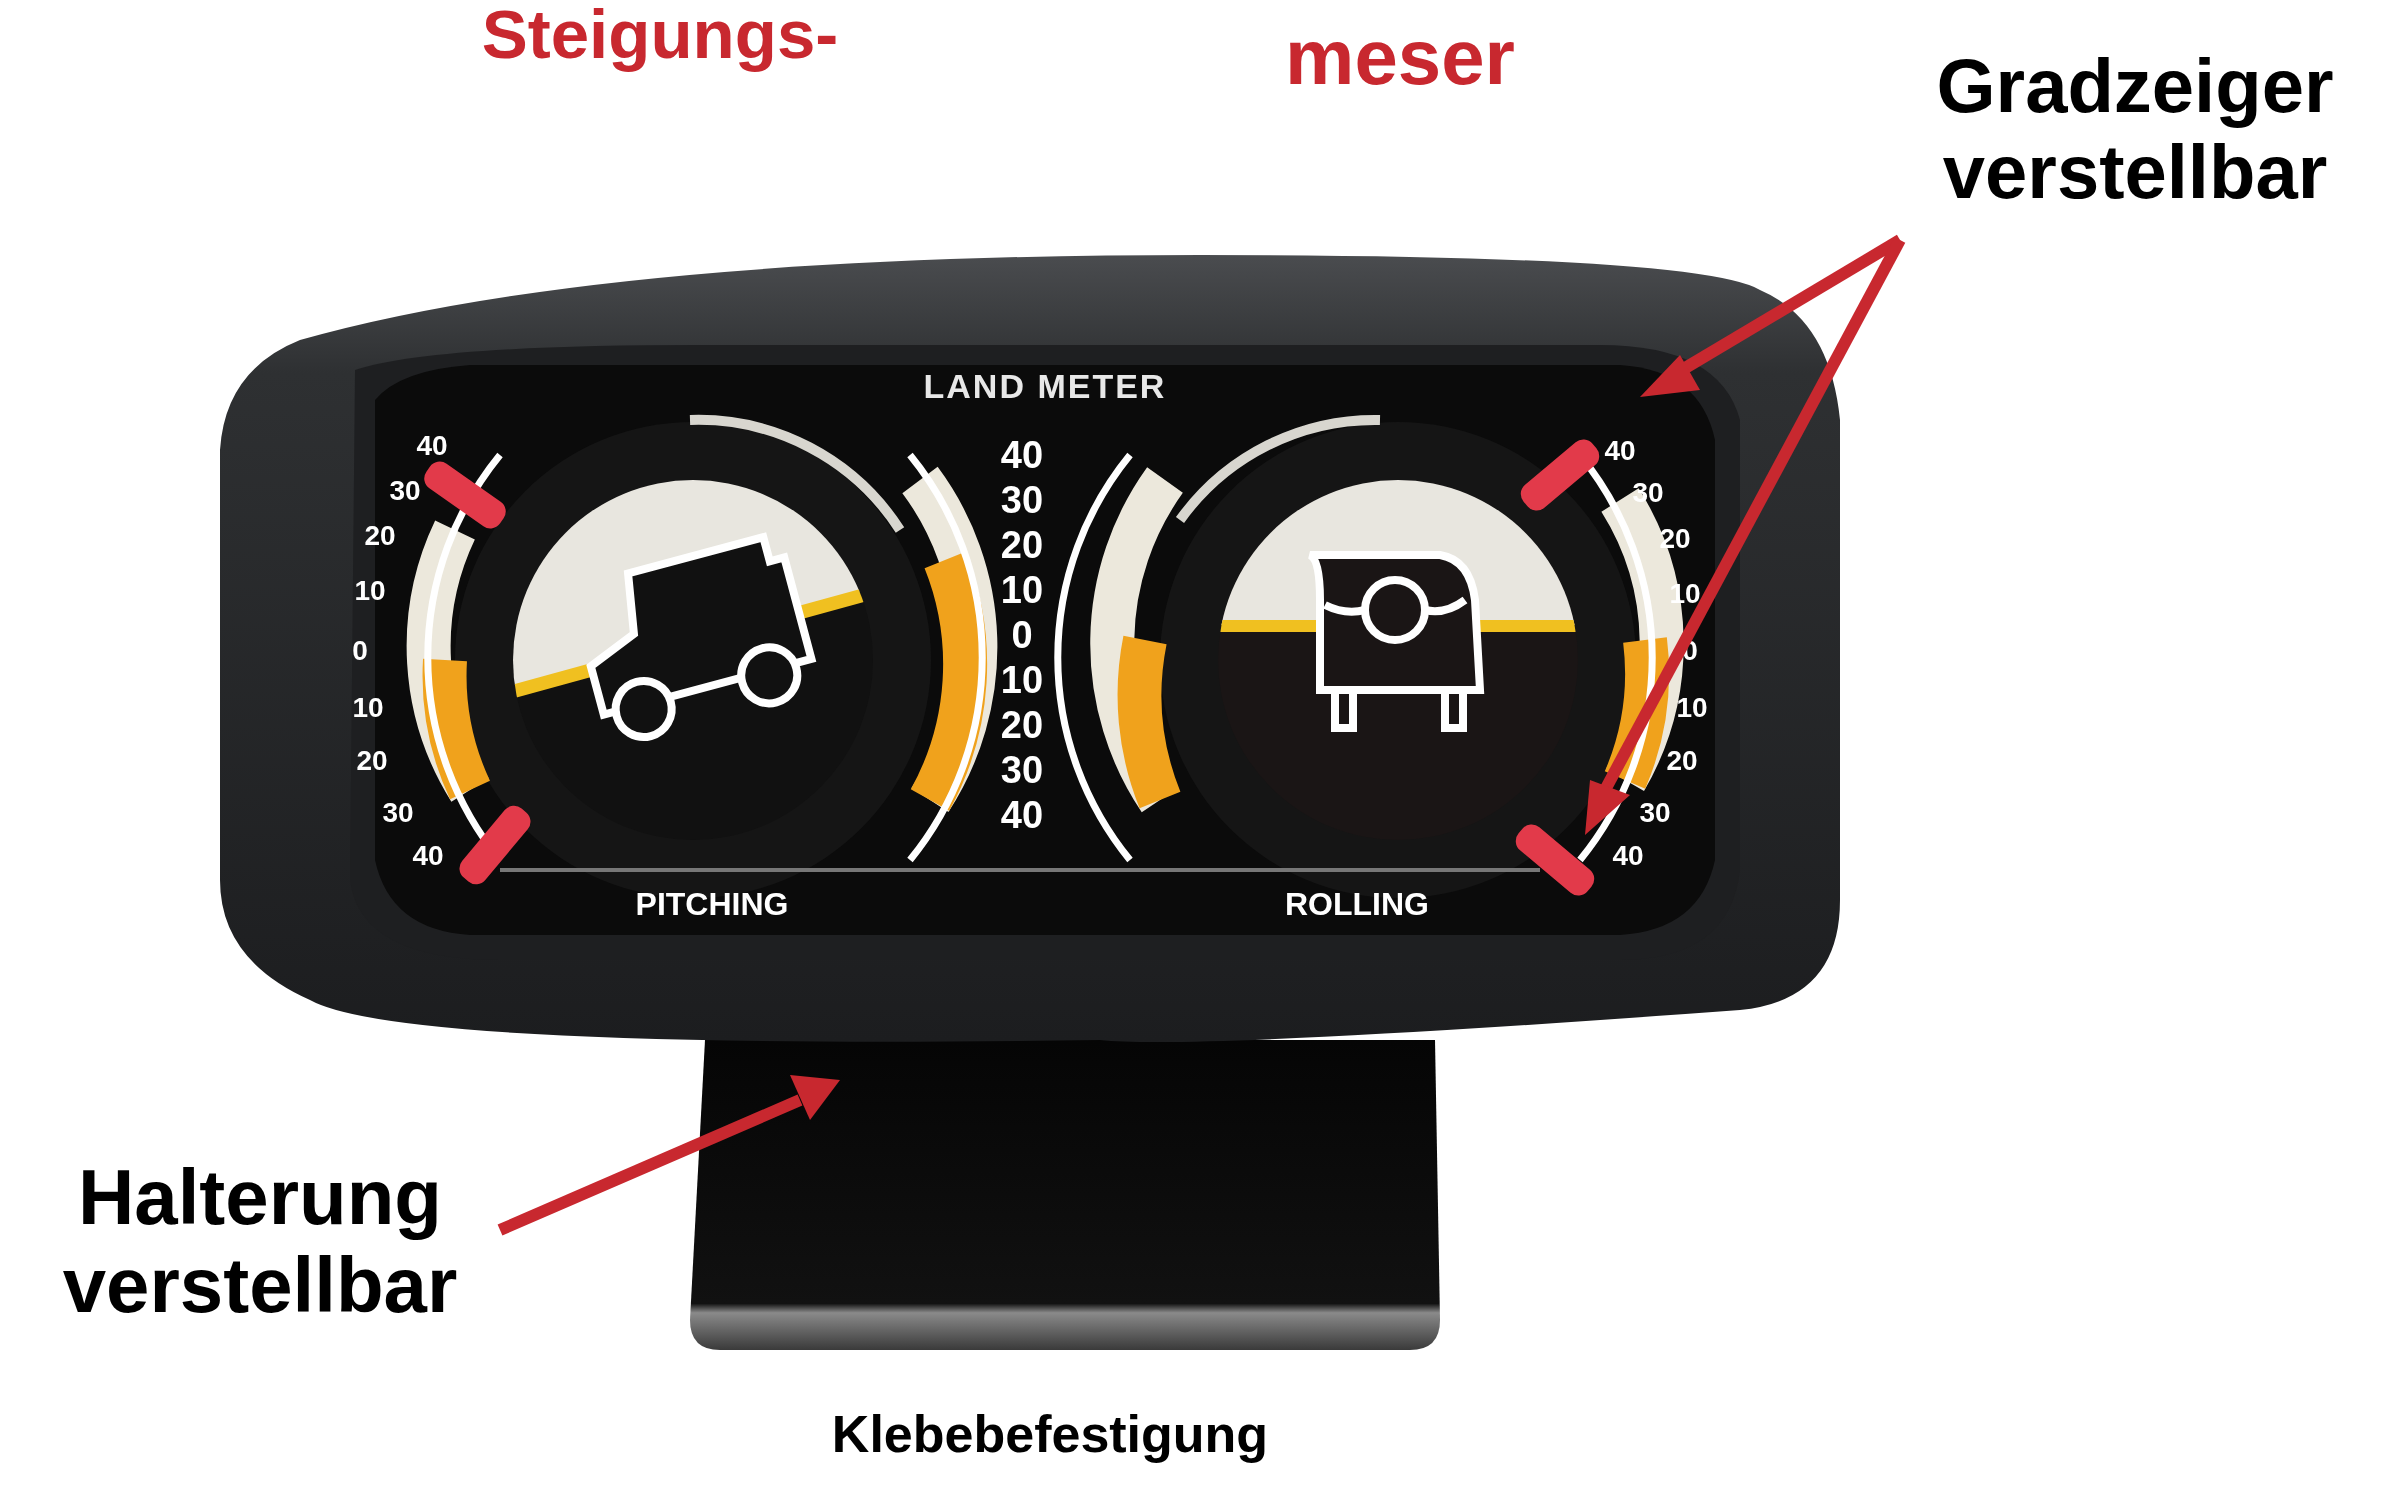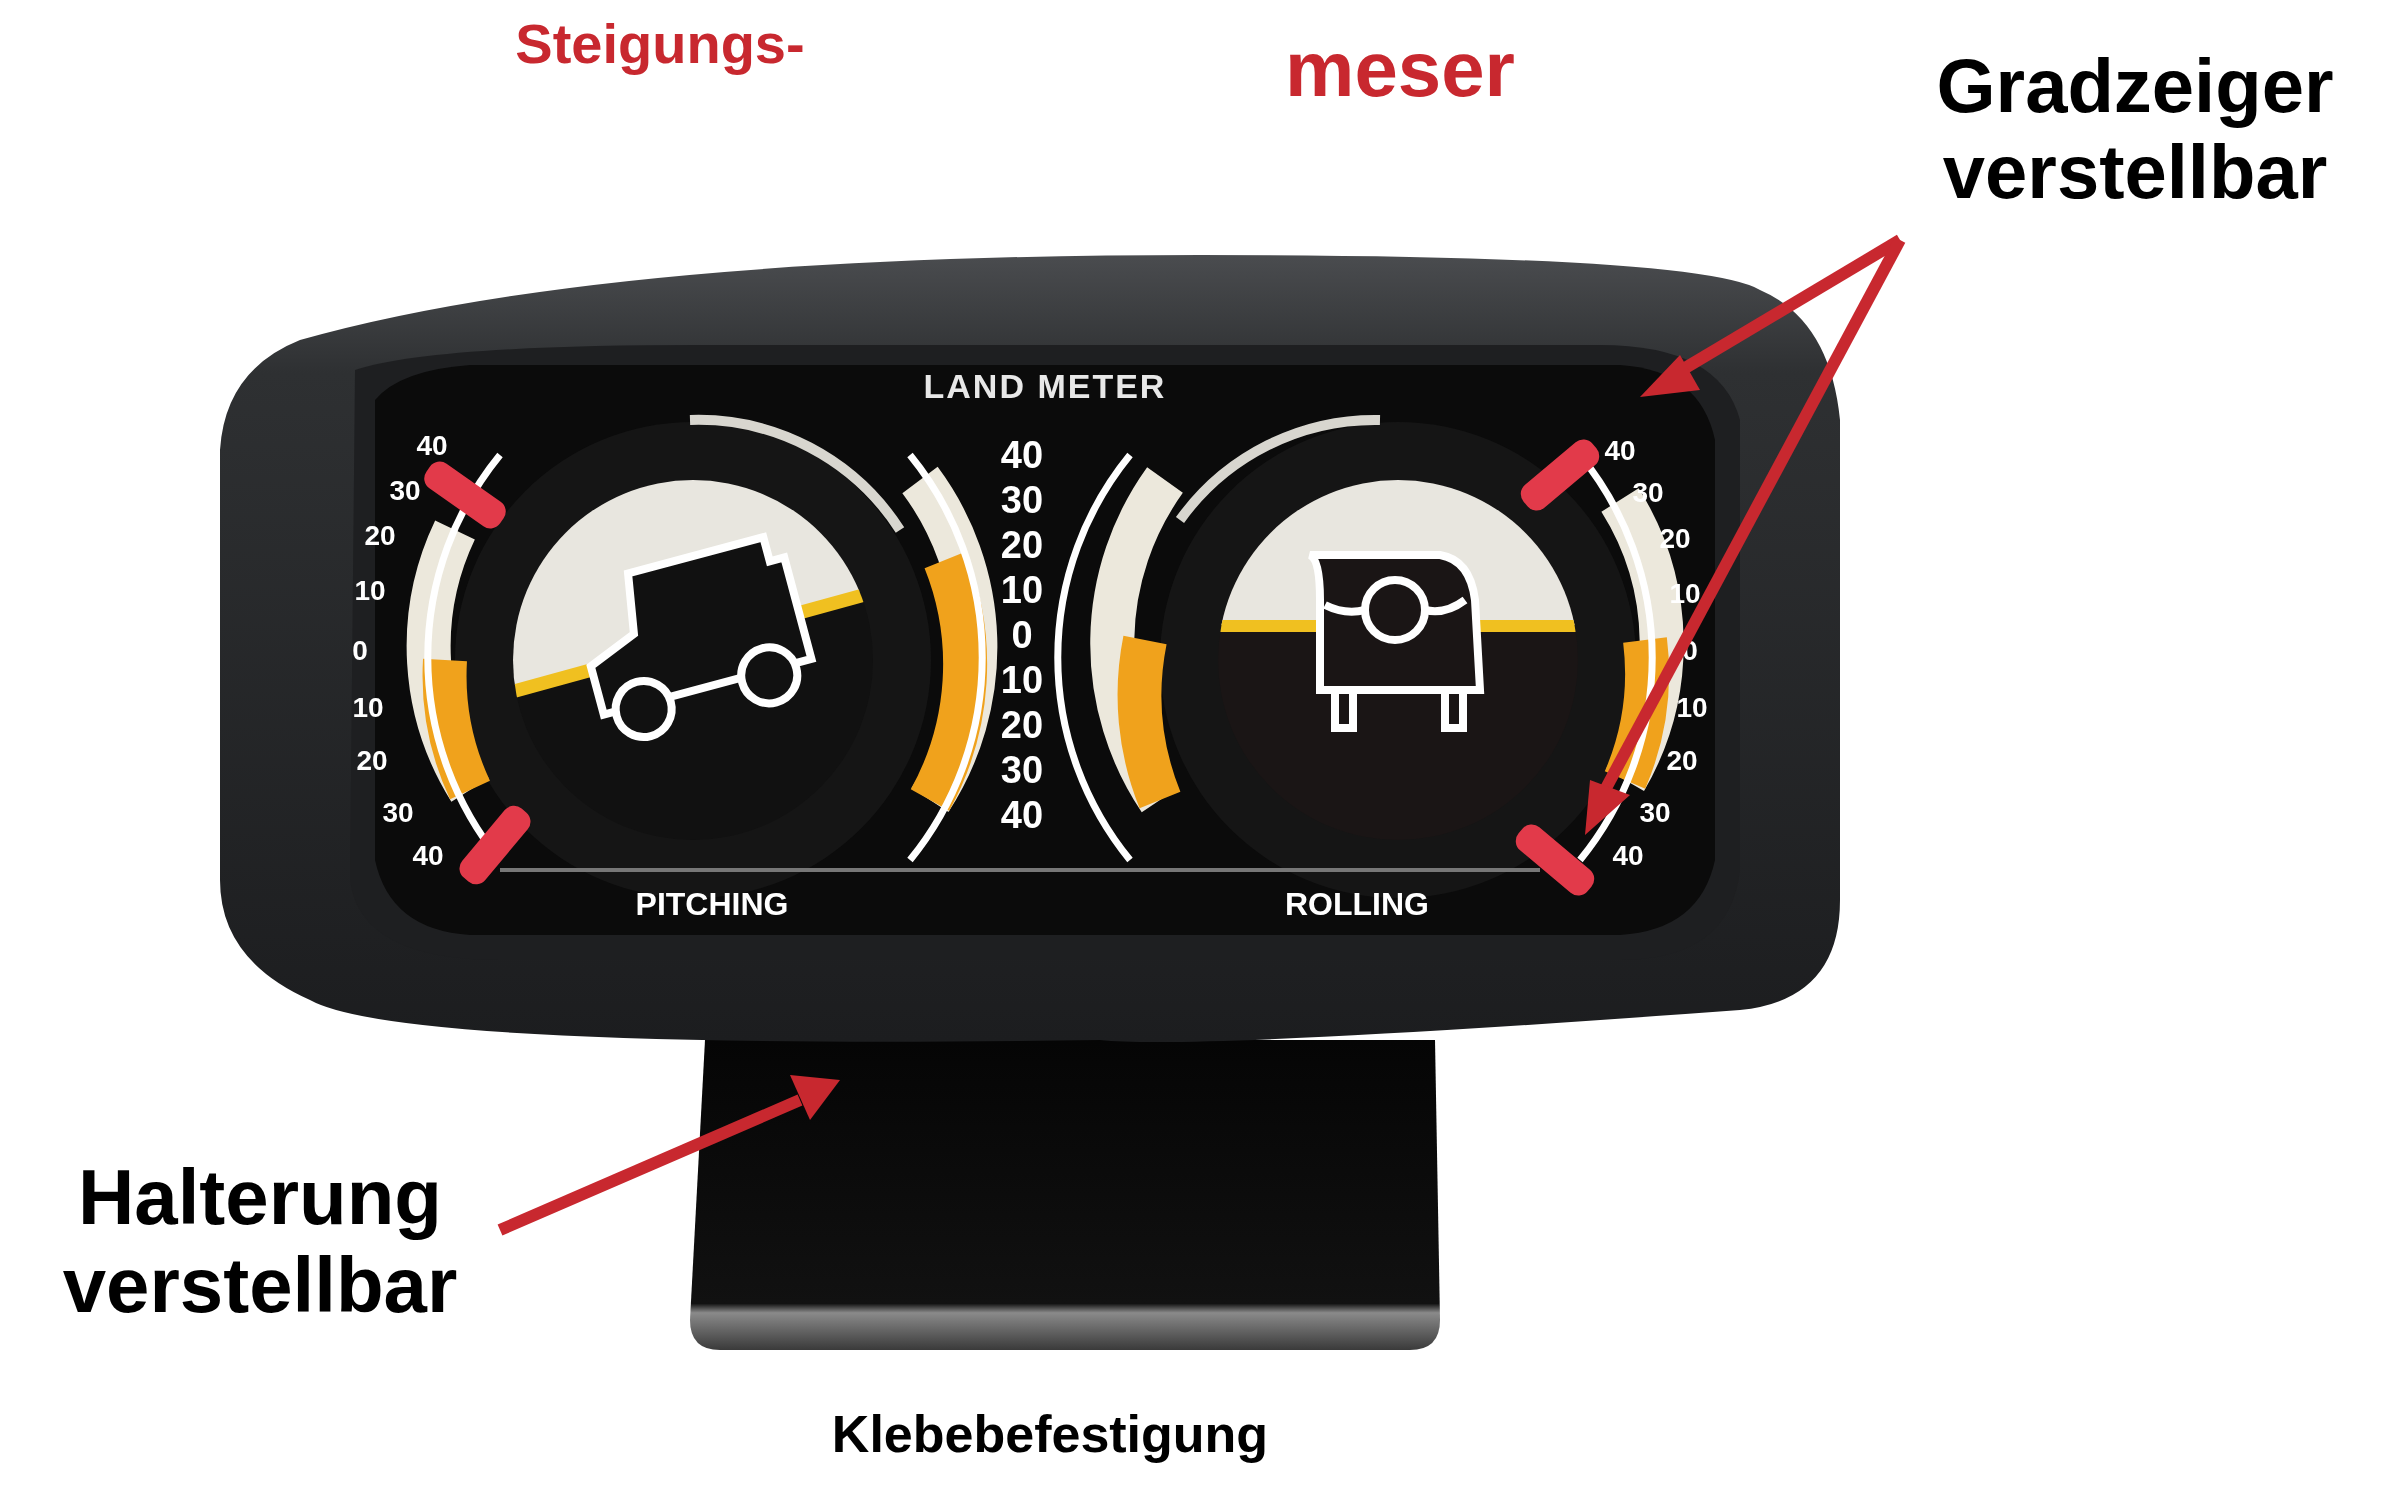--- a/index.html
+++ b/index.html
@@ -6,26 +6,26 @@
   body{width:2389px;height:1499px;position:relative;overflow:hidden;font-family:"Liberation Sans",sans-serif;}
   .lbl{position:absolute;font-family:"Liberation Sans",sans-serif;font-weight:bold;text-align:center;line-height:1.0;white-space:nowrap;}
   .red{color:#c8282f;}
   .blk{color:#000000;}
   #stage{position:absolute;left:0;top:0;width:2389px;height:1499px;}
   svg text{font-family:"Liberation Sans",sans-serif;font-weight:bold;}
 </style>
 </head>
 <body>
 
-<div class="lbl red" style="left:400px;top:0px;width:520px;font-size:56px;margin-top:16px;">
+<div class="lbl red" style="left:400px;top:0px;width:520px;font-size:69px;">
   <div>Steigungs-</div>
 </div>
 
 <div class="lbl red" style="left:1150px;top:4px;width:500px;font-size:78px;">
-  <div style="margin-top:26px;">meser</div>
+  <div style="margin-top:14px;">meser</div>
 </div>
 
 <div class="lbl blk" style="left:1880px;top:48px;width:510px;font-size:76px;">
   <div>Gradzeiger</div>
   <div style="margin-top:10px;">verstellbar</div>
 </div>
 
 <div class="lbl blk" style="left:0px;top:1158px;width:480px;font-size:78px;padding-left:20px;">
   <div>Halterung</div>
   <div style="margin-top:10px;">verstellbar</div>

